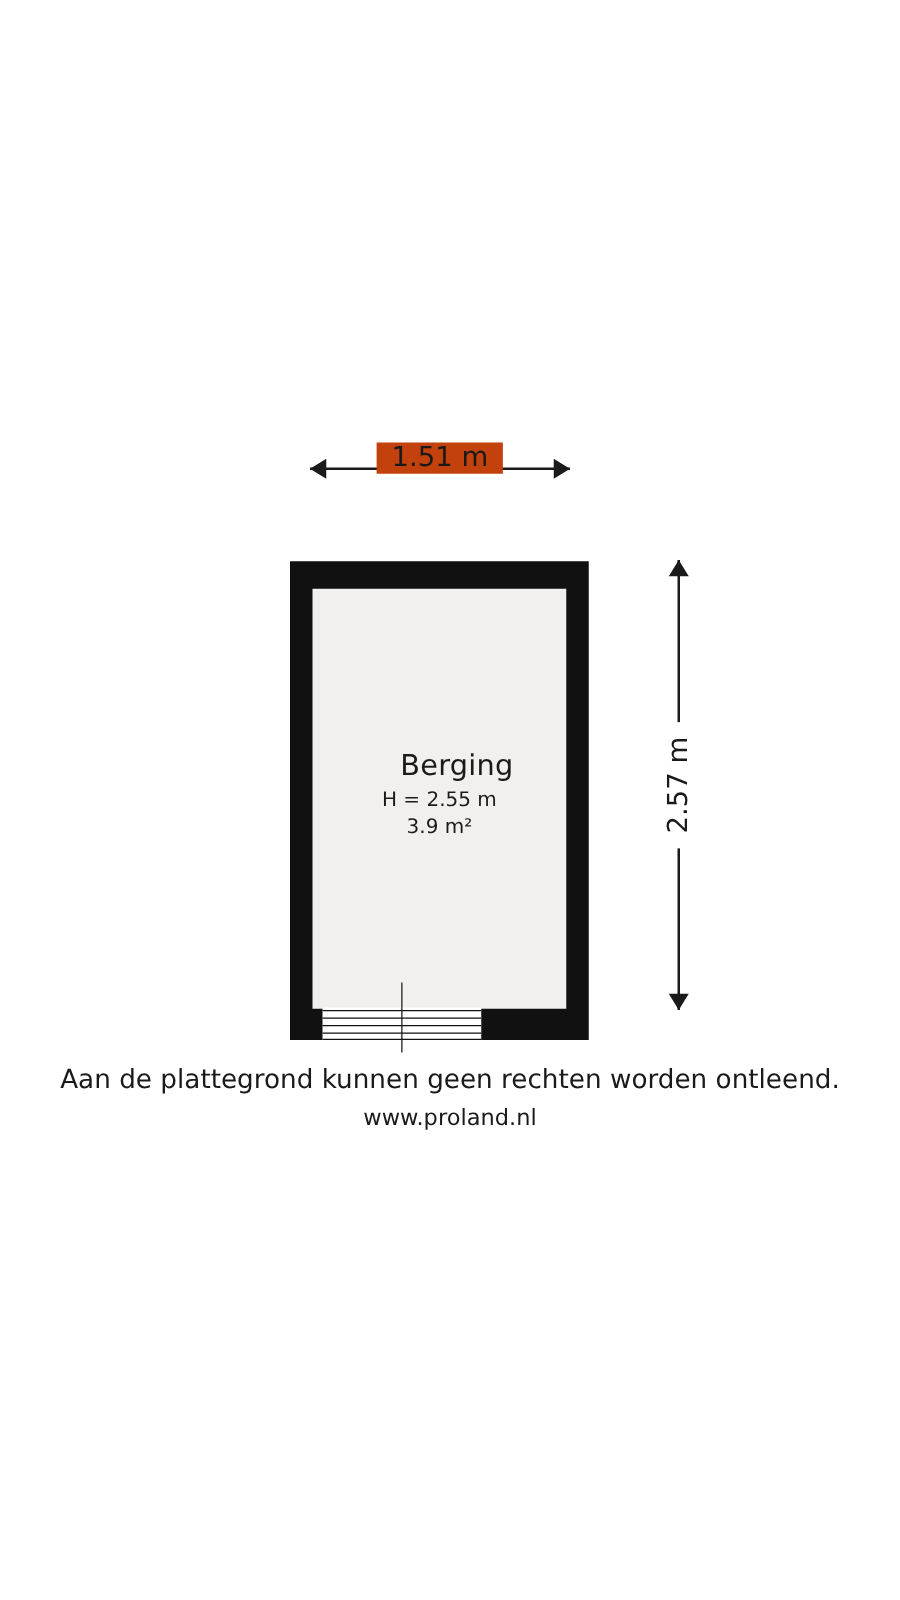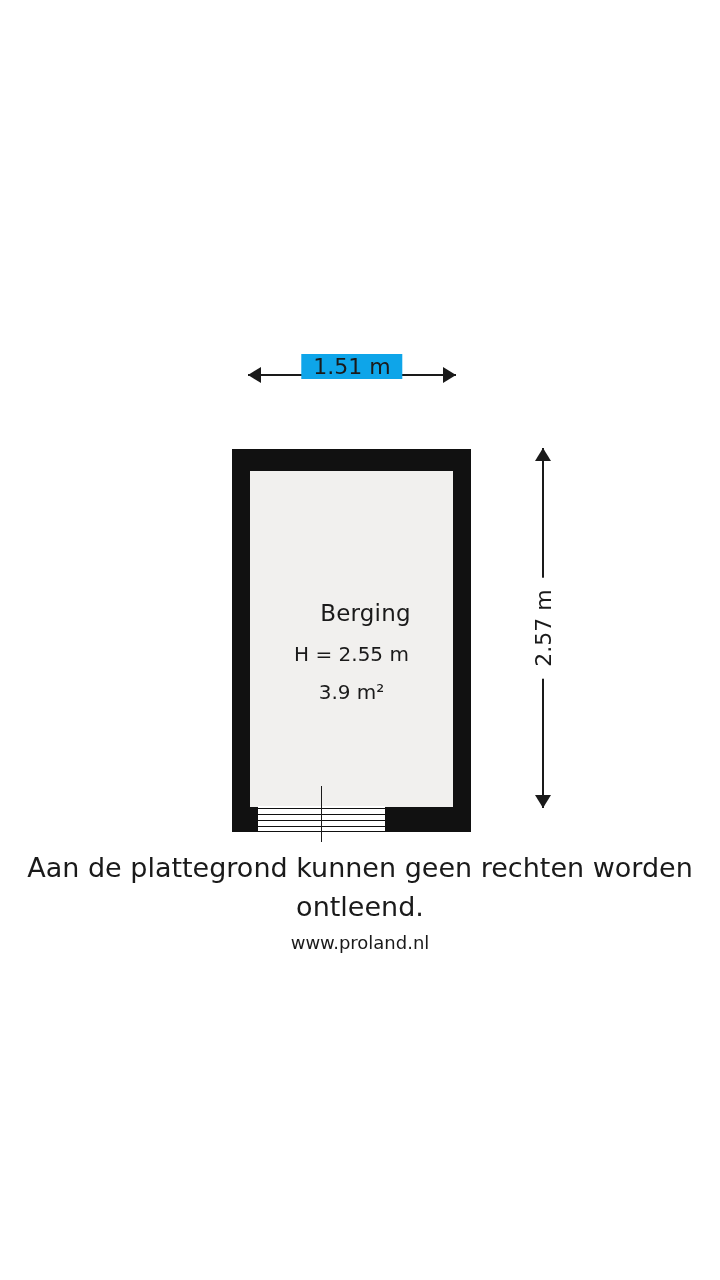--- a/index.html
+++ b/index.html
@@ -53,22 +53,21 @@
     text-align: center;
     line-height: 1.33;
   }
   .room-label .name {
     font-size: 23px;
     letter-spacing: 0.2px;
     margin-left: 28px;
   }
   .room-label .height,
   .room-label .area {
-    font-size: 20px;
-    margin-top: 12px;
+    font-size: 16px;
   }
 
   
   .door-opening {
     position: absolute;
     left: 258px;
     top: 806px;
     width: 127px;
     height: 26px;
     background: #ffffff;
@@ -133,21 +132,21 @@
   }
   .dim-top .arrow-r {
     right: 0;
     border-left: 13px solid #1a1a1a;
   }
   .dim-top .label {
     position: absolute;
     left: 50%;
     top: -4px;
     transform: translateX(-50%);
-    background: #0ea5e9;
+    background: #c2410c;
     padding: 0 12px;
     font-size: 22px;
     white-space: nowrap;
   }
 
   .dim-right {
     position: absolute;
     left: 526px;
     top: 448px;
     width: 34px;
@@ -191,21 +190,21 @@
 
   
   .footer {
     position: absolute;
     left: 0;
     top: 848px;
     width: 720px;
     text-align: center;
   }
   .footer .disclaimer {
-    font-size: 27px;
+    font-size: 21px;
     line-height: 1.45;
   }
   .footer .website {
     font-size: 18px;
     line-height: 1.45;
     margin-top: 4px;
   }
 </style>
 </head>
 <body>

